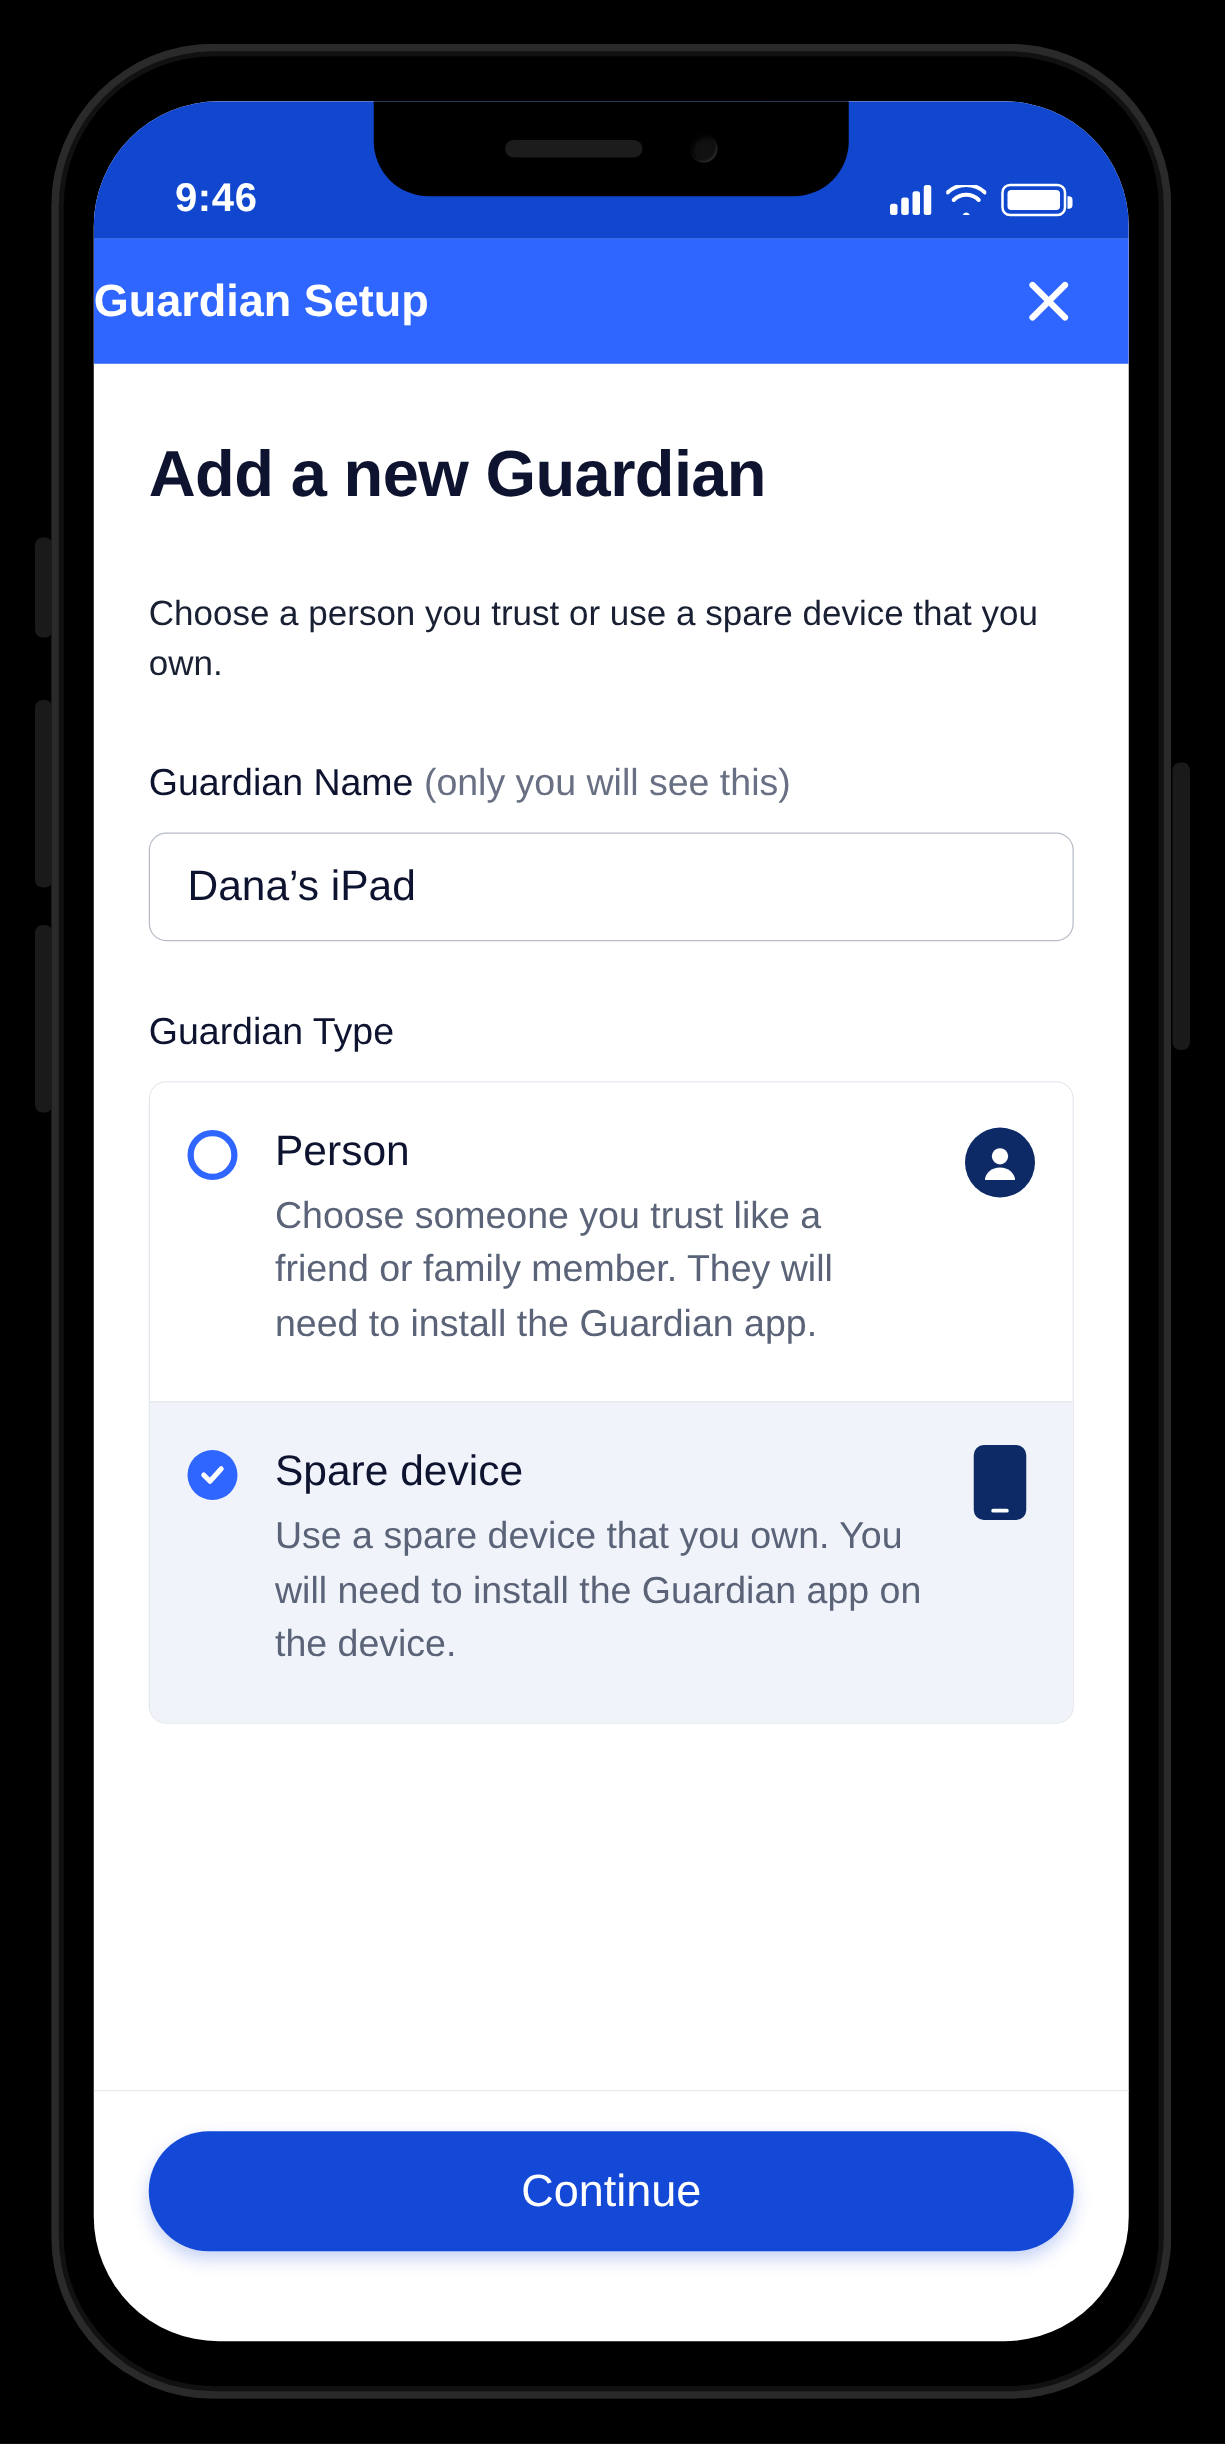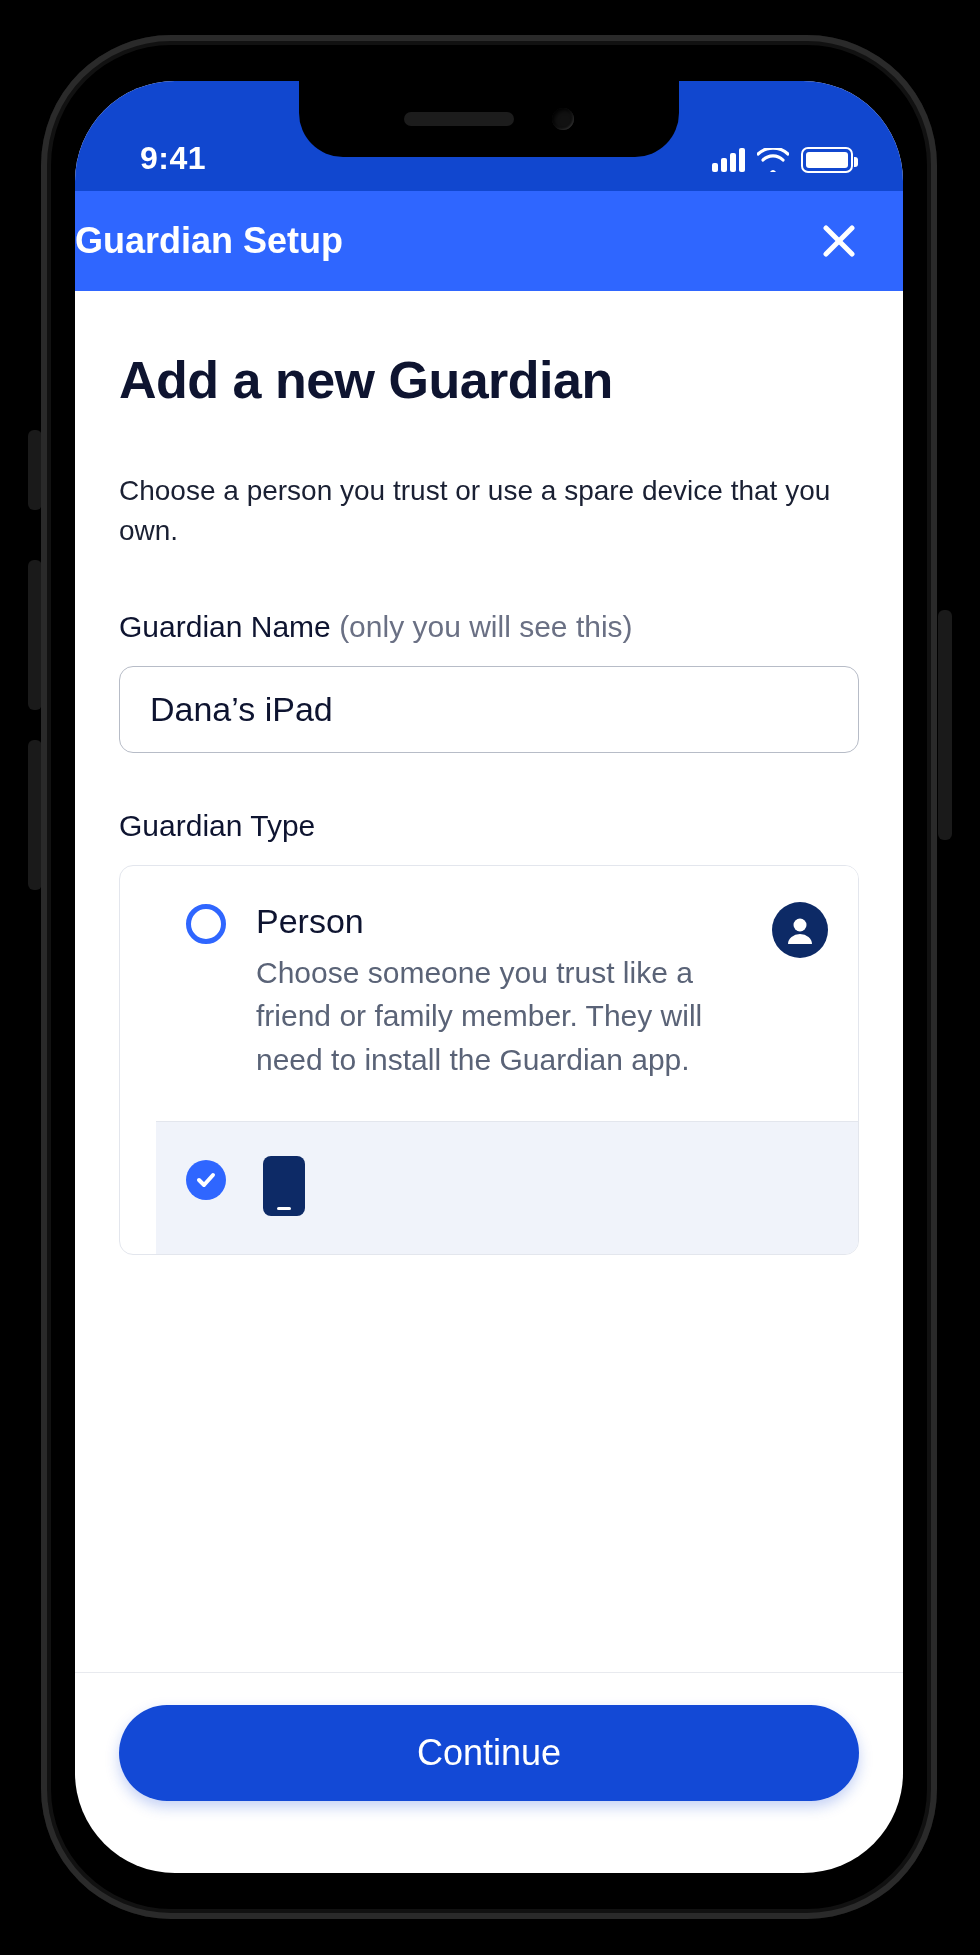--- a/index.html
+++ b/index.html
@@ -208,21 +208,20 @@
     .section-label {
       font-size: 30px;
       color: #0e1430;
       margin-bottom: 22px;
       font-weight: 500;
     }
     .option-group {
       border: 1.5px solid #e3e6ed;
       border-radius: 14px;
       overflow: hidden;
-      padding-left: 36px;
     }
     .option {
       display: flex;
       align-items: flex-start;
       padding: 36px 30px 40px 30px;
       gap: 30px;
       cursor: pointer;
       background: #fff;
     }
     .option.selected {
@@ -331,21 +330,21 @@
 
 <div class="device-frame">
   <div class="screen">
 
     <div class="notch">
       <div class="speaker"></div>
       <div class="camera"></div>
     </div>
 
     <div class="status-bar">
-      <div class="status-time">9:41</div>
+      <div class="status-time">9:46</div>
       <div class="status-icons">
         <div class="signal-bars">
           <span></span>
             <span></span>
             <span></span>
             <span></span>
         </div>
         <div class="wifi-icon">
           <svg width="32" height="24" viewBox="0 0 32 24">
             <path d="M16 22 a3 3 0 1 0 0.001 0 Z" fill="#fff"></path>
@@ -402,20 +401,24 @@
         </div>
 
         <div class="option selected">
           <div class="radio">
             <div class="radio-checked">
               <svg width="22" height="22" viewBox="0 0 22 22">
                 <path d="M4 11 L9 16 L18 6" stroke="#fff" stroke-width="4" fill="none" stroke-linecap="round" stroke-linejoin="round"></path>
               </svg>
             </div>
           </div>
+          <div class="option-body">
+            <div class="option-title">Spare device</div>
+            <div class="option-desc">Use a spare device that you own. You will need to install the Guardian app on the device.</div>
+          </div>
           <div class="option-icon">
             <div class="icon-device"></div>
           </div>
         </div>
 
       </div>
     </div>
 
     <div class="footer">
       <button class="continue-btn">Continue</button>

